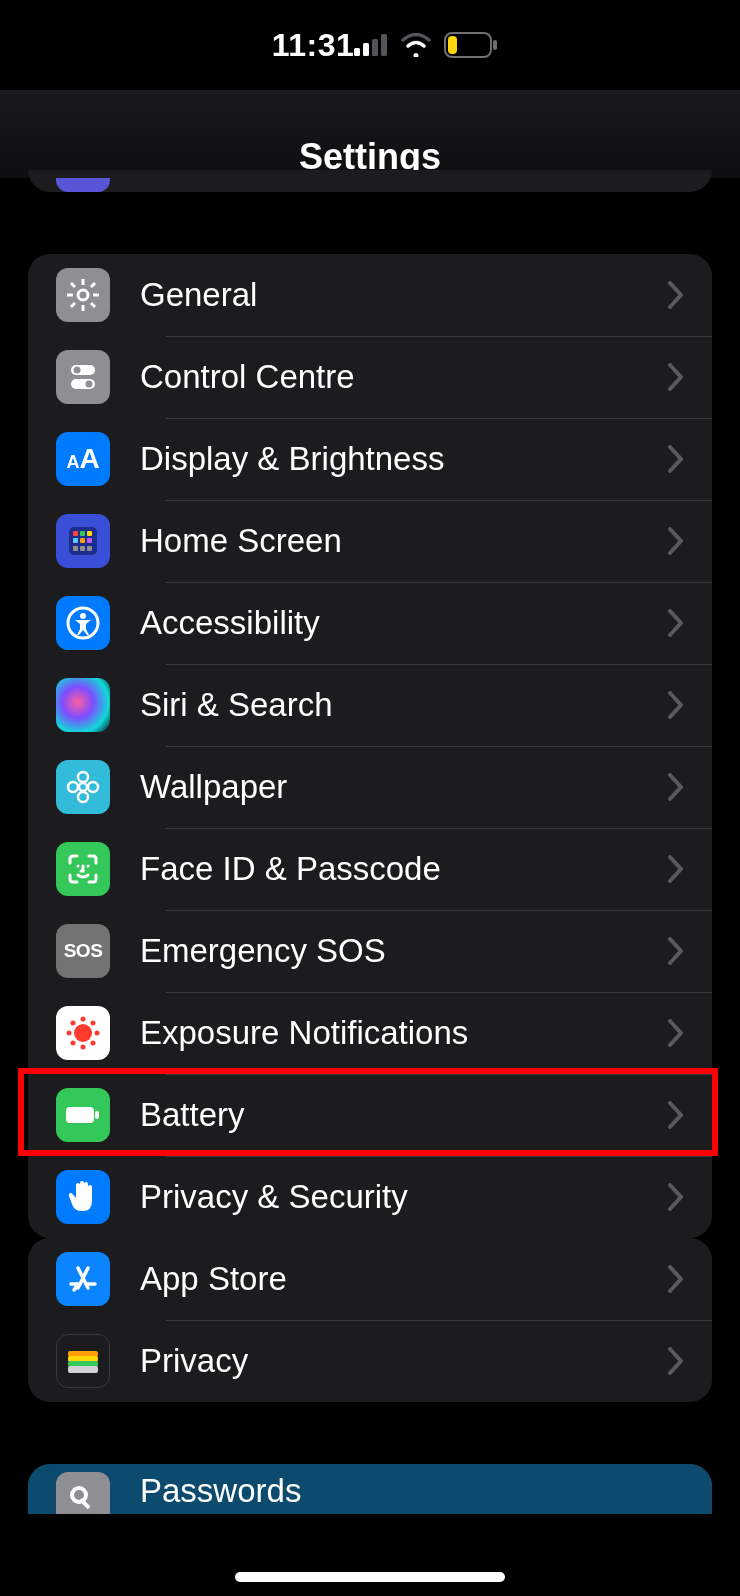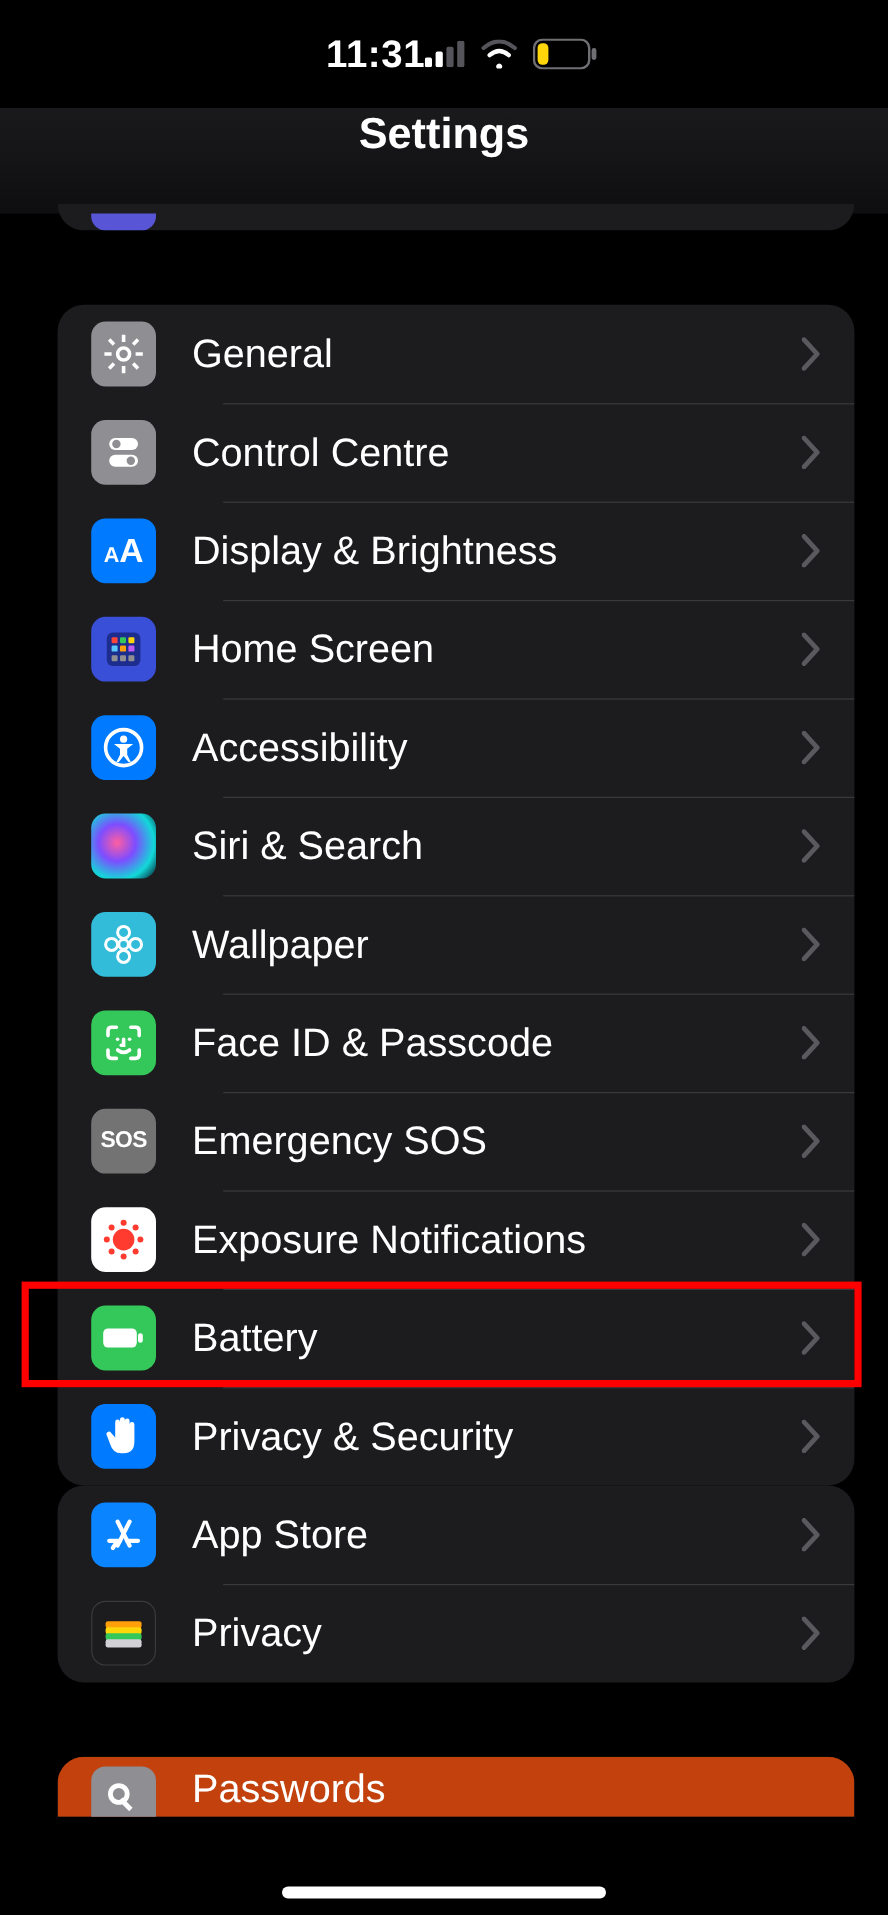--- a/index.html
+++ b/index.html
@@ -5,46 +5,46 @@
   * { box-sizing: border-box; margin: 0; padding: 0; }
   html, body { width: 740px; height: 1596px; background: #000; font-family: -apple-system, "Helvetica Neue", Arial, sans-serif; overflow: hidden; }
   .screen { position: relative; width: 740px; height: 1596px; background: #000; }
 
   
   .status-bar { position: absolute; top: 0; left: 0; right: 0; height: 90px; display: flex; align-items: center; justify-content: center; padding: 0 44px 0 74px; color: #fff; }
   .status-time { font-size: 32px; font-weight: 600; letter-spacing: 0.5px; }
   .status-right { display: flex; align-items: center; gap: 12px; }
 
   
-  .nav { position: absolute; top: 90px; left: 0; right: 0; height: 88px; display:flex; align-items:flex-start; justify-content:center; background: linear-gradient(#1a1a1c, #0e0e10); }
+  .nav { position: absolute; top: 90px; left: 0; right: 0; height: 88px; display:flex; align-items:flex-end; justify-content:center; background: linear-gradient(#1a1a1c, #0e0e10); }
   .nav-title { color: #fff; font-size: 36px; font-weight: 600; }
 
   
-  .content { position: absolute; top: 170px; left: 0; right: 0; bottom: 0; padding-left: 20px; }
+  .content { position: absolute; top: 170px; left: 0; right: 0; bottom: 0; }
 
   
   .group { margin: 0 28px; background: #1c1c1e; border-radius: 22px; overflow: hidden; }
   .group.partial-top { border-top-left-radius: 0; border-top-right-radius: 0; margin-top: -6px; }
   .group + .group { }
   .group.partial-top { margin-top: 0; }
   .group.first-real { margin-top: 62px; }
 
   
   .row { position: relative; display: flex; align-items: center; height: 82px; padding: 0 28px; }
   .row + .row::before {
     content: ""; position: absolute; top: 0; left: 138px; right: 0; height: 1px; background: #3a3a3c;
   }
   .row .icon-box { width: 54px; height: 54px; border-radius: 12px; margin-right: 30px; display:flex; align-items:center; justify-content:center; flex-shrink: 0; }
   .row .label { color: #fff; font-size: 33px; font-weight: 400; flex: 1; }
   .chevron { color: #5a5a5e; }
 
   .partial-row-top { height: 22px; background:#1c1c1e; display:flex; align-items:flex-end; padding:0 28px;}
   .partial-row-top .icon-box { width:54px; height:14px; border-radius: 0 0 12px 12px; background:#5856d6; margin-right:30px;}
 
-  .partial-row-bottom { height: 50px; background:#c2410c; display:flex; align-items:flex-start; padding:0 28px; overflow:hidden;}
+  .partial-row-bottom { height: 50px; background:#0c4a6e; display:flex; align-items:flex-start; padding:0 28px; overflow:hidden;}
   .partial-row-bottom .icon-box { width:54px; height:54px; border-radius:12px; background:#8e8e93; display:flex; align-items:center; justify-content:center; margin-right:30px; margin-top:8px;}
   .partial-row-bottom .label { color:#fff; font-size:33px; position:relative; top:8px;}
 
   
   .highlight { position: absolute; border: 6px solid #ff0000; pointer-events: none; }
 
   
   .home-indicator { position: absolute; bottom: 14px; left: 50%; transform: translateX(-50%); width: 270px; height: 10px; border-radius: 5px; background: #fff; }
 
   

